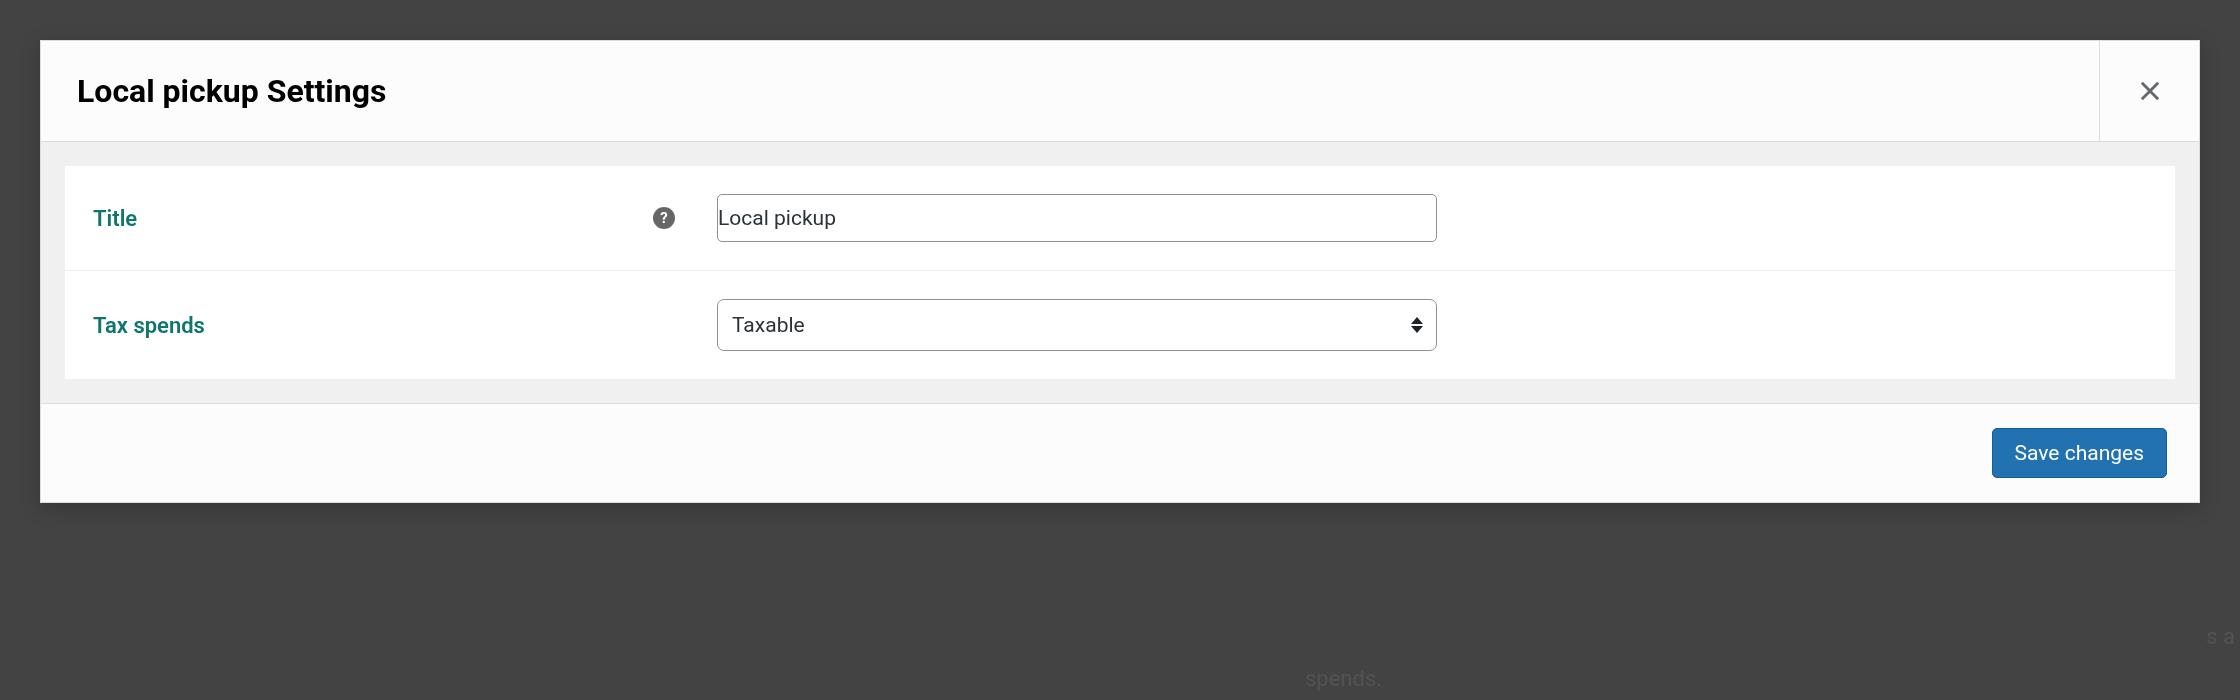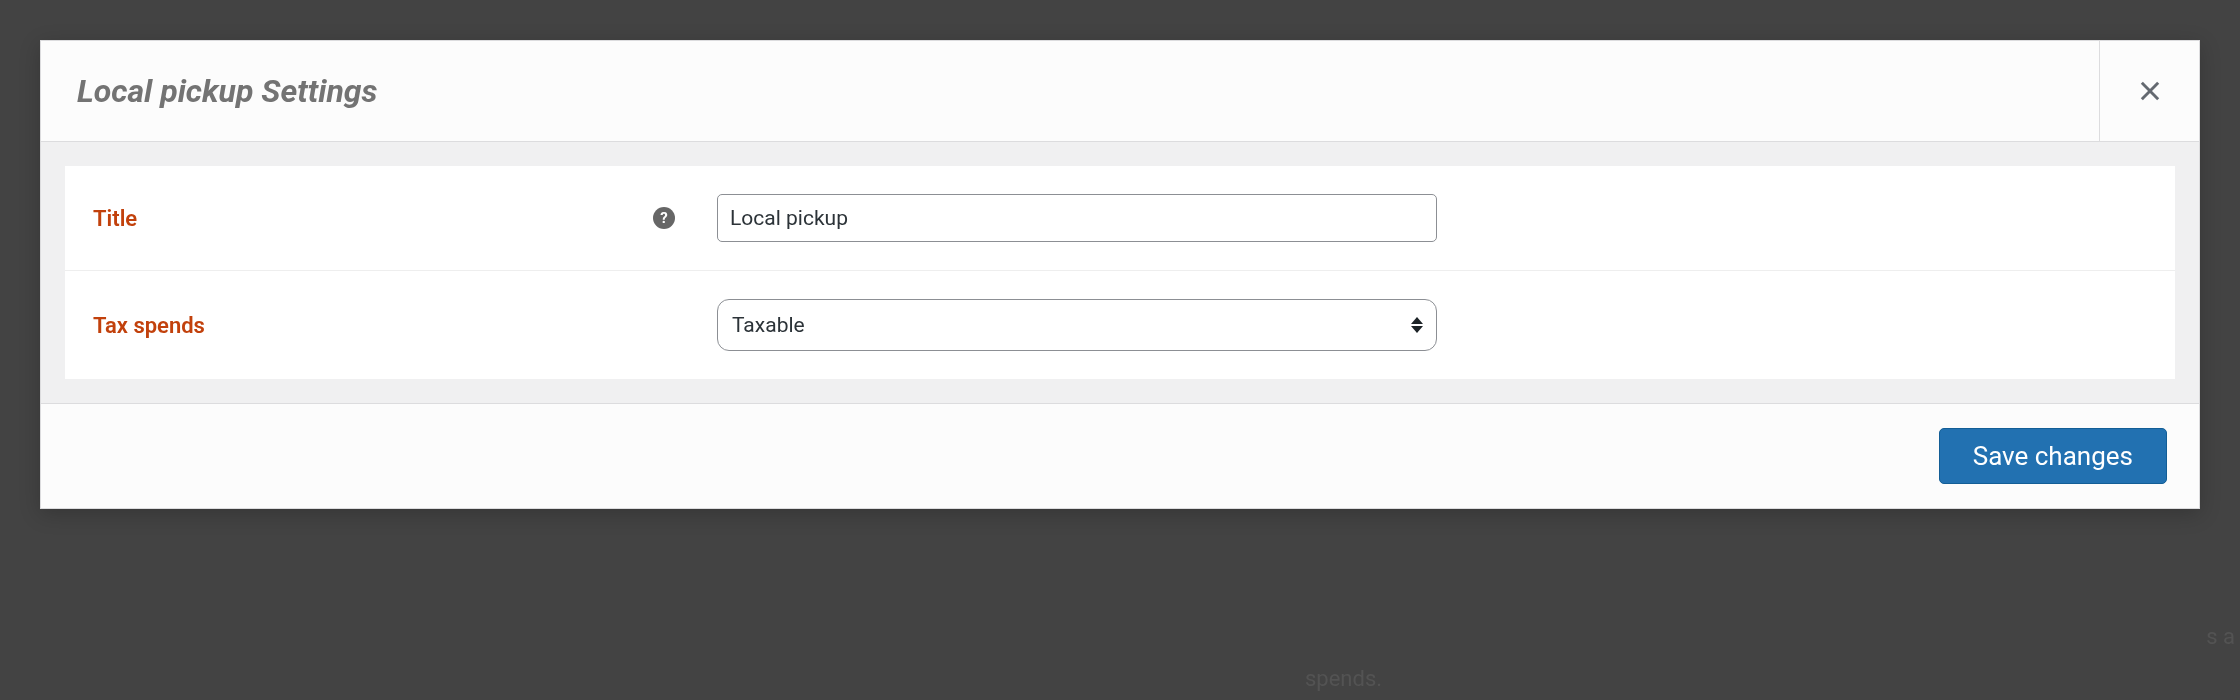--- a/index.html
+++ b/index.html
@@ -38,23 +38,22 @@
     .modal-header {
       display: flex;
       align-items: center;
       justify-content: space-between;
       background: #fcfcfc;
       border-bottom: 1px solid #dcdcde;
     }
     .modal-title {
       font-size: 32px;
       font-weight: 700;
-      color: #737373;
+      color: #000000;
       padding: 28px 36px;
-      font-style: italic;
     }
     .close-box {
       width: 100px;
       height: 100px;
       border-left: 1px solid #dcdcde;
       display: flex;
       align-items: center;
       justify-content: center;
       cursor: pointer;
     }
@@ -84,21 +83,21 @@
       padding: 28px 0;
     }
     .label-cell {
       width: 640px;
       padding-left: 28px !important;
       position: relative;
     }
     .label-text {
       font-size: 22px;
       font-weight: 600;
-      color: #c2410c;
+      color: #0f766e;
     }
     .help-icon {
       position: absolute;
       right: 30px;
       top: 50%;
       transform: translateY(-50%);
       width: 22px;
       height: 22px;
       background: #666;
       border-radius: 50%;
@@ -113,34 +112,34 @@
     .input-cell {
       padding-left: 12px !important;
       padding-right: 28px !important;
     }
     .text-input {
       width: 720px;
       height: 48px;
       border: 1px solid #8c8f94;
       border-radius: 5px;
       background: #fff;
-      padding: 0 12px;
+      padding: 0 0;
       font-size: 21px;
       color: #2c3338;
       font-family: inherit;
     }
     .select-wrapper {
       position: relative;
       width: 720px;
     }
     .select-input {
       width: 100%;
       height: 52px;
       border: 1px solid #8c8f94;
-      border-radius: 12px;
+      border-radius: 7px;
       background: #fff;
       padding: 0 40px 0 14px;
       font-size: 21px;
       color: #2c3338;
       appearance: none;
       -webkit-appearance: none;
       font-family: inherit;
     }
     .select-arrows {
       position: absolute;
@@ -168,23 +167,23 @@
       background: #fcfcfc;
       border-top: 1px solid #dcdcde;
       padding: 24px 32px;
       display: flex;
       justify-content: flex-end;
     }
     .save-button {
       background: #2271b1;
       border: 1px solid #135e96;
       color: #fff;
-      font-size: 26px;
+      font-size: 21px;
       font-weight: 400;
-      padding: 12px 33px;
+      padding: 12px 22px;
       border-radius: 5px;
       cursor: pointer;
       font-family: inherit;
     }
   </style>
 </head>
 <body>
 
 <div class="background-text bg-spends">spends.</div>
 <div class="background-text bg-right">s a</div>

